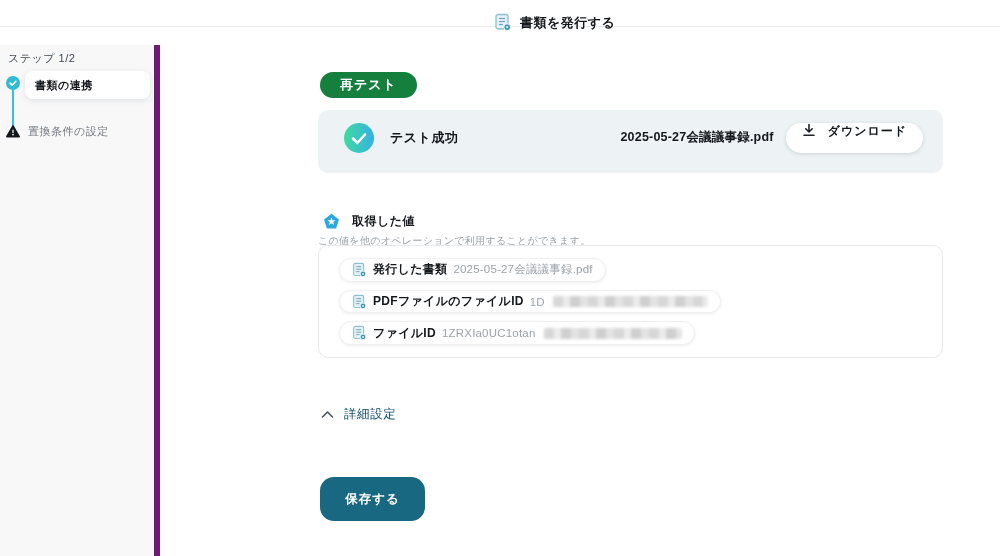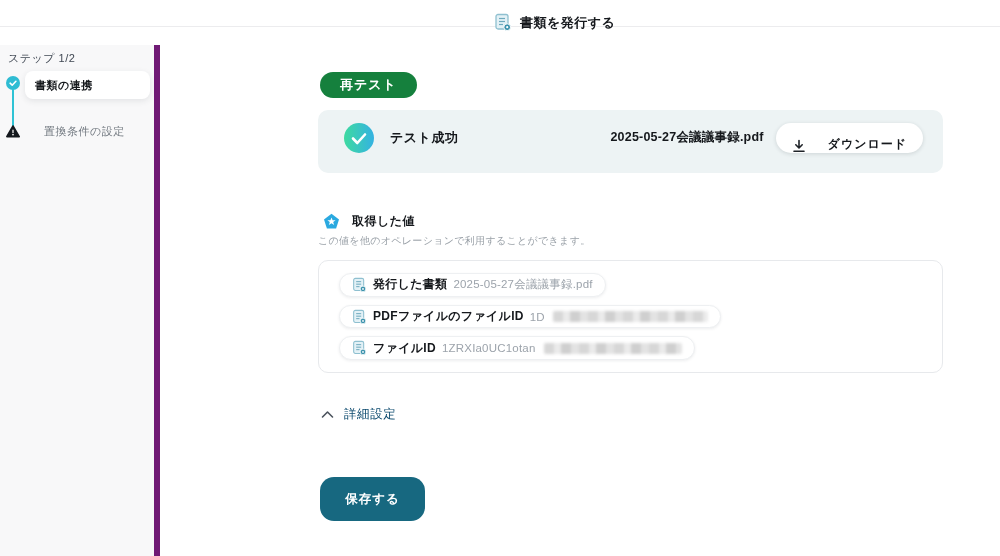--- a/index.html
+++ b/index.html
@@ -18,48 +18,48 @@
   .sidebar { position:absolute; top:45px; left:0; width:160px; bottom:0;
              background:#f8f8f9; border-right:6px solid #701a75; }
   .step-counter { position:absolute; left:8px; top:6px; font-size:11px; color:#3f4752; letter-spacing:.5px; }
   .stepper-check { position:absolute; left:6px; top:31px; }
   .stepper-line { position:absolute; left:12px; top:44px; width:2px; height:37px; background:#2fc3d5; }
   .stepper-warning { position:absolute; left:6px; top:80px; }
   .step-card-active { position:absolute; left:25px; top:26px; width:125px; height:28px;
              background:#fff; border-radius:8px; box-shadow:0 2px 6px rgba(40,50,60,.10);
              display:flex; align-items:center; padding-left:10px; cursor:pointer; }
   .step-card-active .step-label { font-size:11px; font-weight:bold; color:#15181c; letter-spacing:.5px; }
-  .step-inactive { position:absolute; left:44px; top:78px; height:16px; display:flex; align-items:flex-end; cursor:pointer; }
+  .step-inactive { position:absolute; left:28px; top:78px; height:16px; display:flex; align-items:flex-end; cursor:pointer; }
   .step-inactive .step-label { font-size:11px; color:#70777f; letter-spacing:.5px; }
 
   
   .main { position:absolute; top:45px; left:161px; right:0; bottom:0; background:#fff; }
 
   .retest-button { position:absolute; left:159px; top:27px; height:26px; padding:0 20px;
              background:#15803d; border:none; border-radius:13px; color:#fff;
              font-size:13px; font-weight:bold; letter-spacing:1px; cursor:pointer;
              font-family:inherit; display:flex; align-items:center; }
 
   .result-card { position:absolute; left:157px; top:65px; width:625px; height:63px;
              background:#edf3f4; border-radius:10px; display:flex; align-items:center;
              padding:0 20px 8px 26px; }
   .success-circle { width:30px; height:30px; flex:0 0 auto; }
   .status-text { font-size:13px; font-weight:bold; color:#15181c; margin-left:16px; letter-spacing:.5px; }
   .result-spacer { flex:1; }
   .file-name { font-size:12.5px; font-weight:bold; color:#15181c; letter-spacing:.2px; }
   .download-button { margin-left:12px; height:30px; padding:0 16px; background:#fff; border:none;
              border-radius:15px; box-shadow:0 1px 4px rgba(30,40,50,.15); cursor:pointer;
-             display:flex; align-items:flex-end; gap:22px; font-family:inherit; }
+             display:flex; align-items:flex-start; gap:12px; font-family:inherit; }
   .download-button span { font-size:12px; font-weight:bold; color:#15181c; letter-spacing:1px; }
 
   .values-header { position:absolute; left:162px; top:168px; display:flex; align-items:center; gap:12px; }
   .values-title { font-size:12px; font-weight:bold; color:#15181c; letter-spacing:.5px; }
   .values-desc { position:absolute; left:157px; top:189px; font-size:10px; color:#9aa1a8; letter-spacing:.3px; }
 
-  .values-card { position:absolute; left:157px; top:215px; width:625px; height:113px;
+  .values-card { position:absolute; left:157px; top:200px; width:625px; height:113px;
              background:#fff; border:1px solid #e7e9ec; border-radius:10px;
              padding:12px 20px; display:flex; flex-direction:column; gap:8px; }
   .value-chip { display:inline-flex; align-items:center; gap:6px; height:24px; align-self:flex-start;
              background:#fff; border:1px solid #eef0f2; border-radius:12px; padding:0 12px;
              box-shadow:0 1px 3px rgba(30,40,50,.08); cursor:grab; }
   .chip-label { font-size:12px; font-weight:bold; color:#15181c; letter-spacing:.3px; white-space:nowrap; }
   .chip-value { font-size:11.5px; color:#9ca3ab; letter-spacing:.2px; white-space:nowrap; }
   .redact { display:inline-block; height:11px; border-radius:2px; filter:blur(1.6px); margin-left:2px;
              background:repeating-linear-gradient(90deg,#d7d7d7 0 10px,#ebebeb 10px 17px,#cfcfcf 17px 27px,#e3e3e3 27px 35px); }
   .redact-a { width:155px; }

